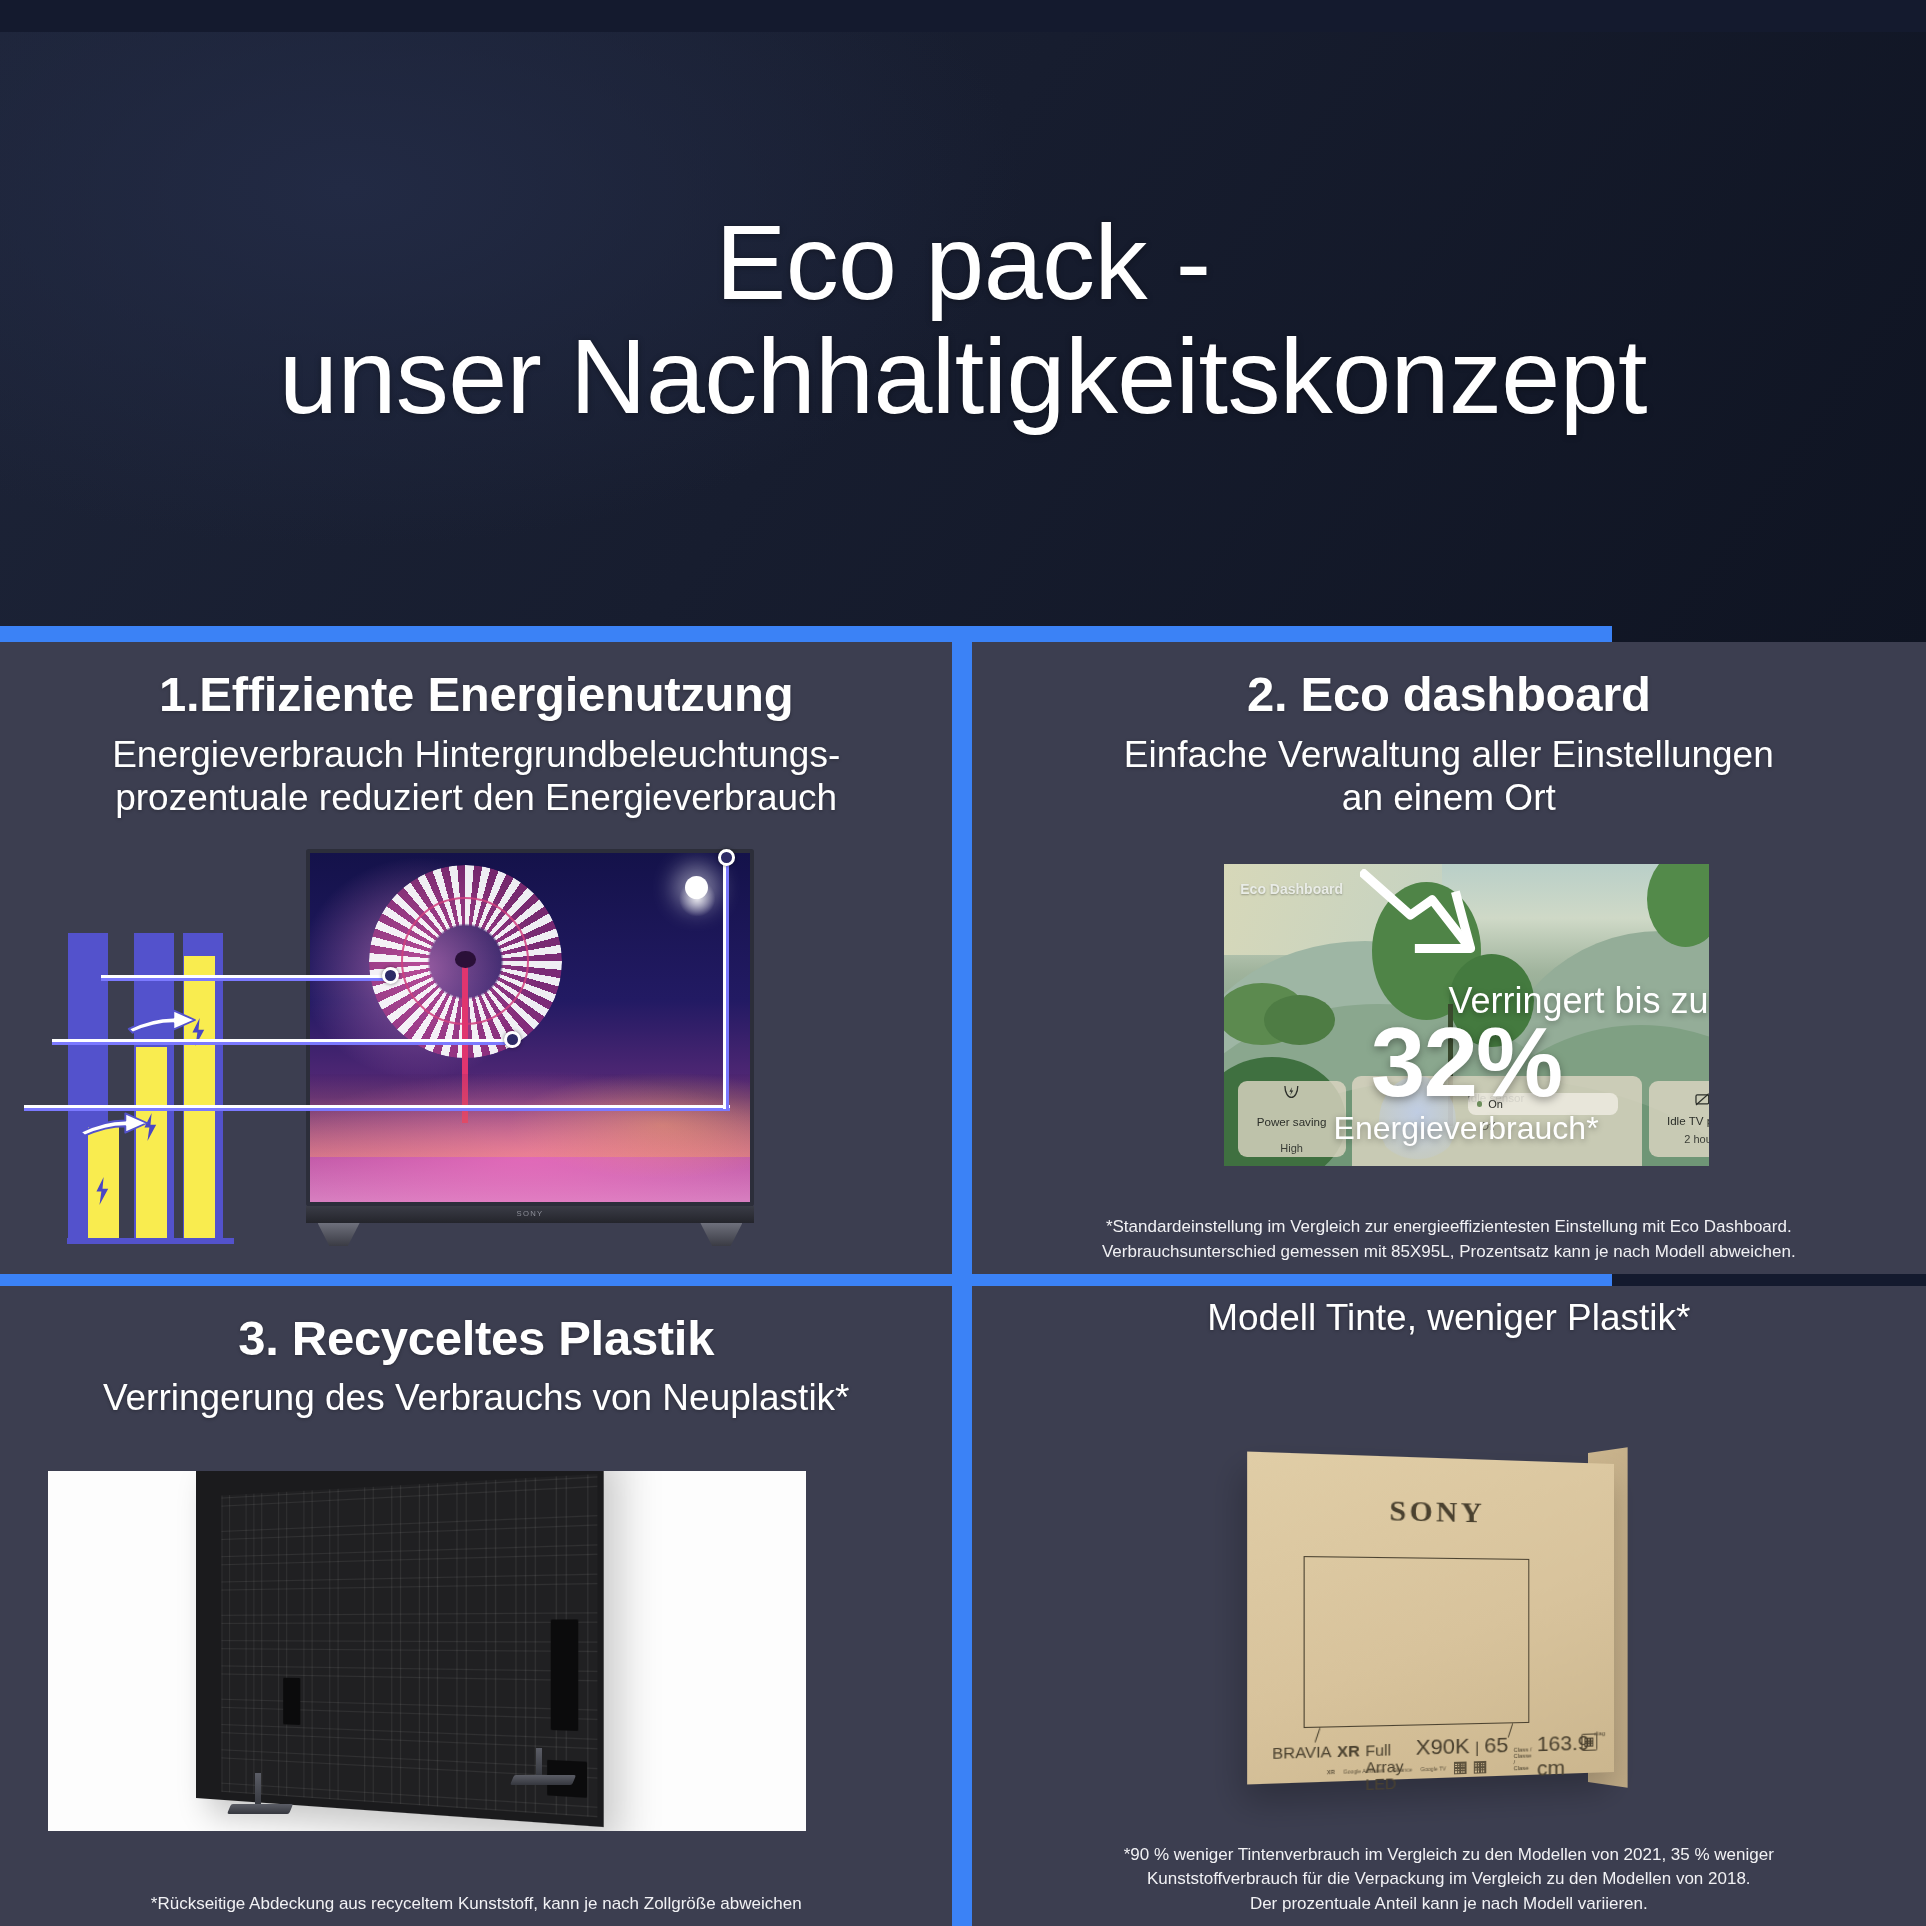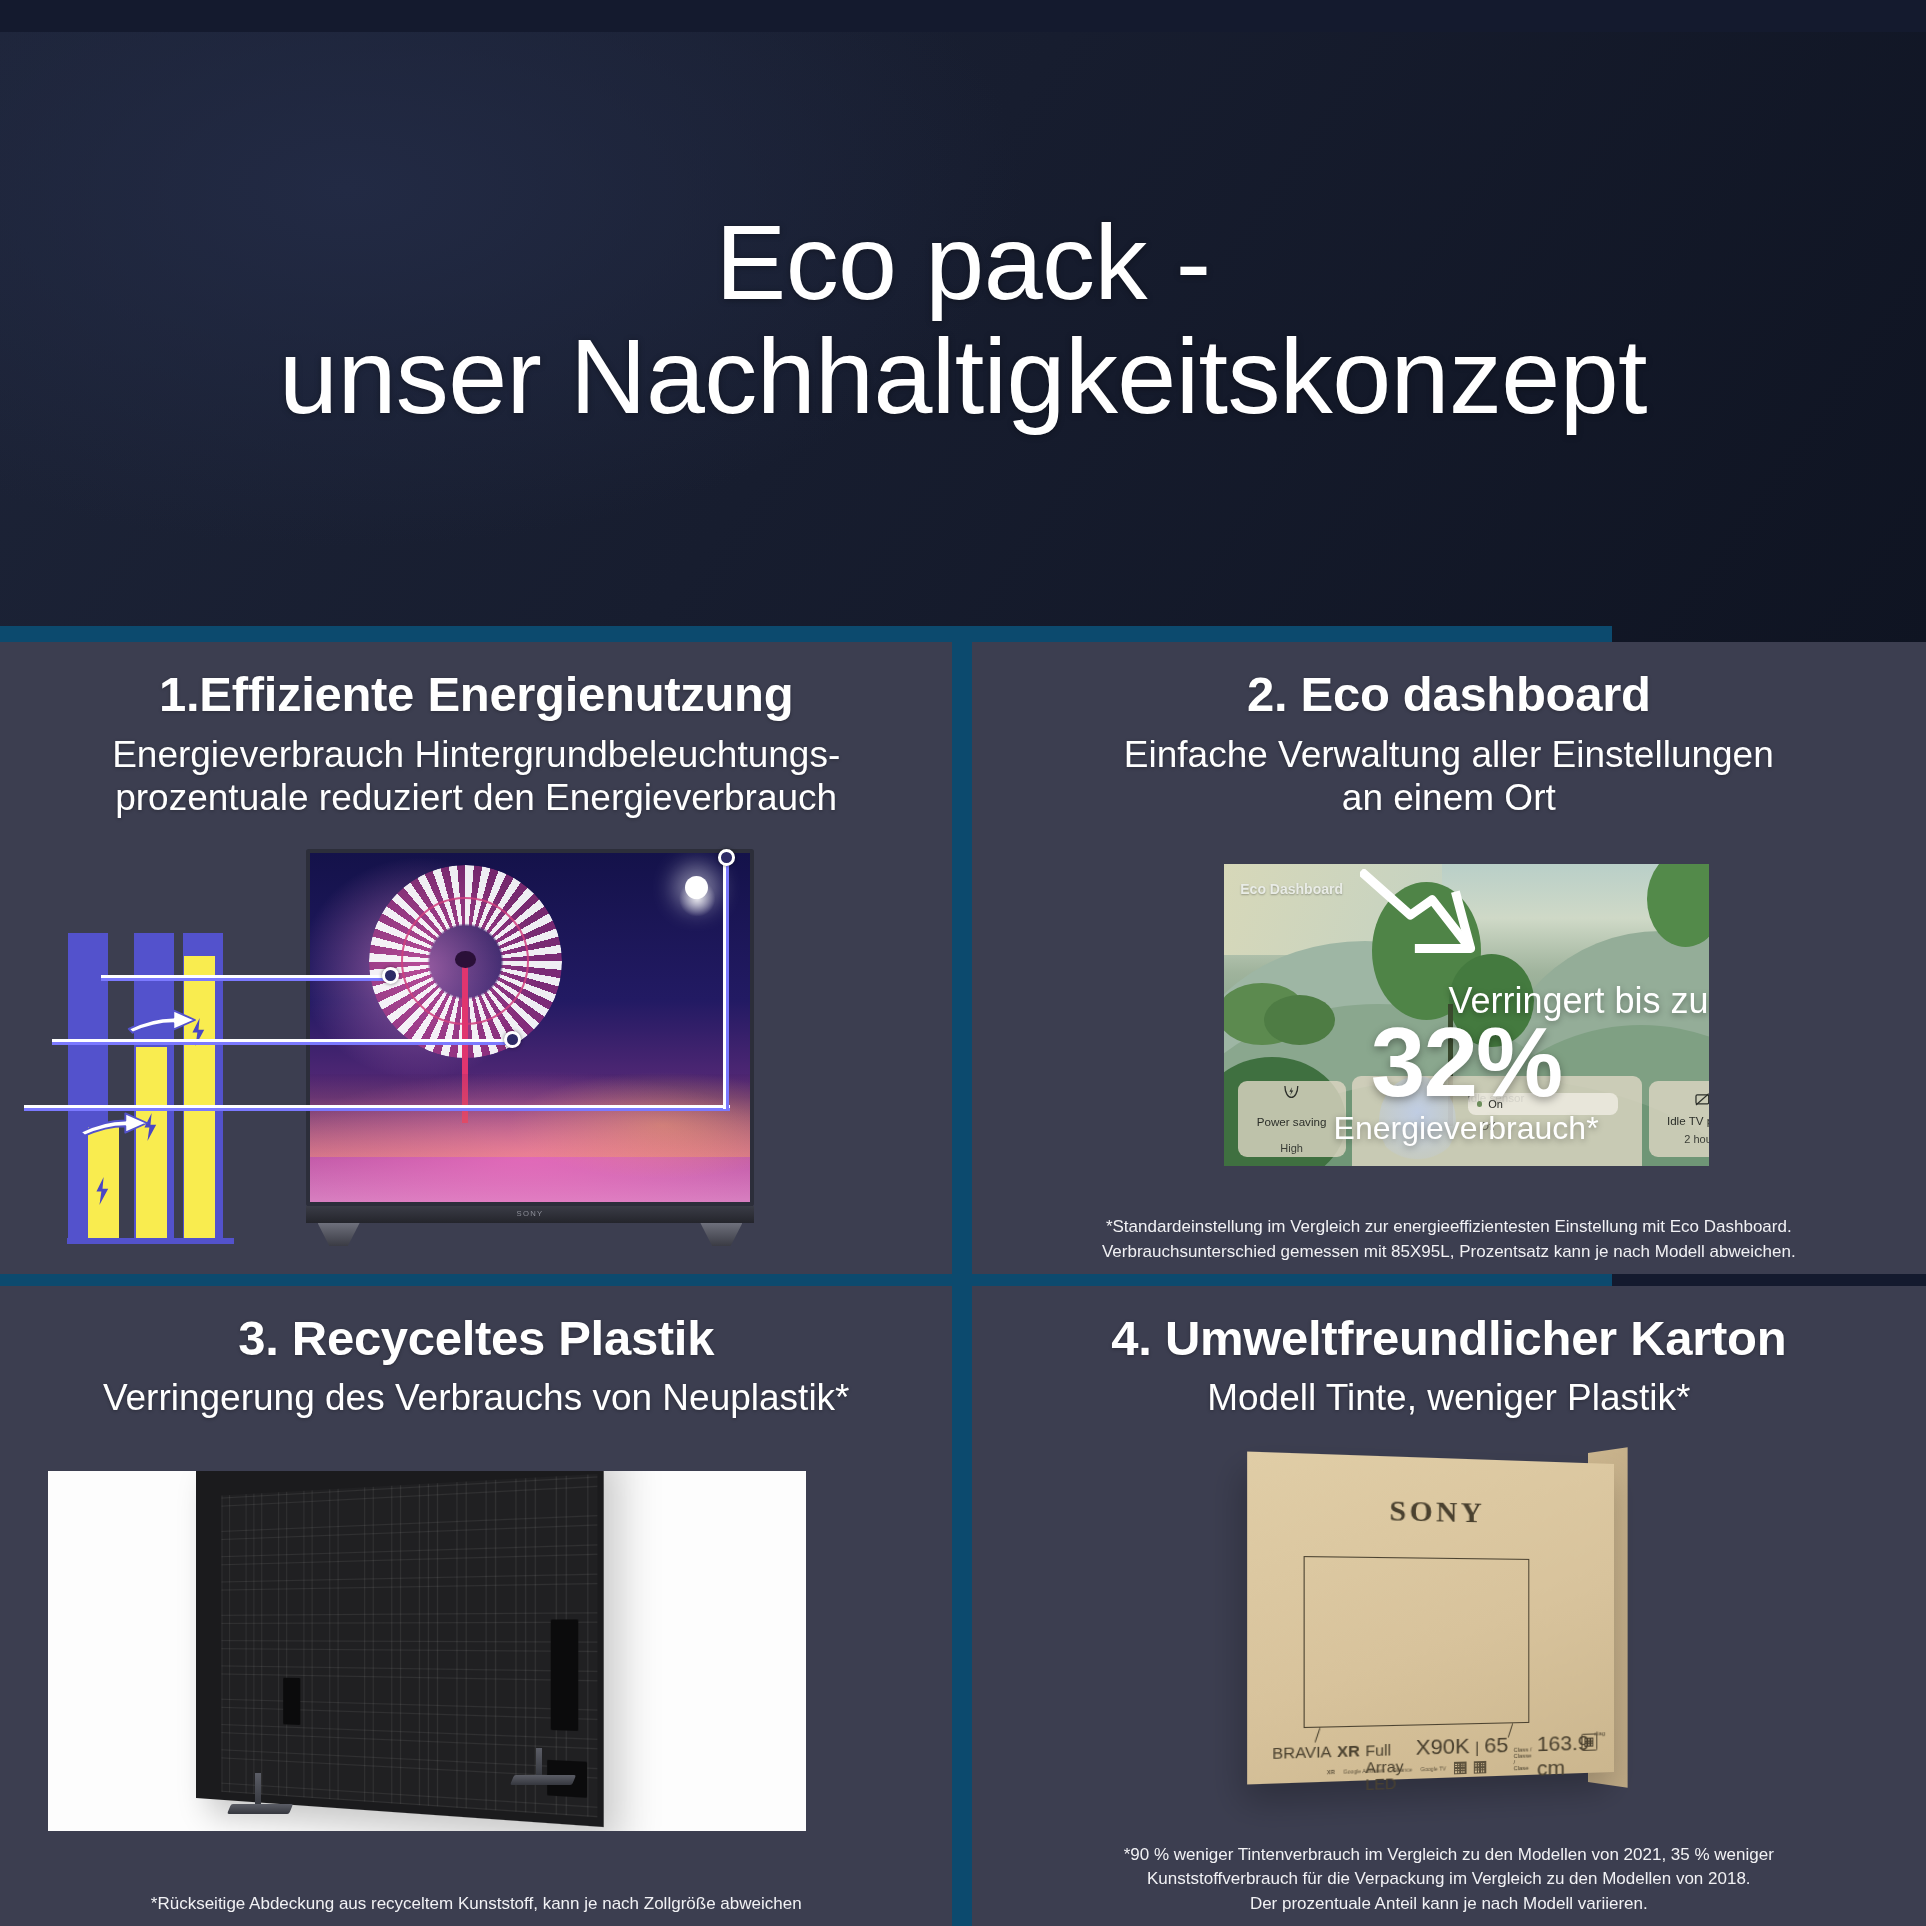--- a/index.html
+++ b/index.html
@@ -29,21 +29,21 @@
     padding-bottom:19px;
     transform:translateY(-16px);
   }
 
   
   #grid {
     position:absolute; left:0; top:626px; width:1612px; height:1300px;
     display:grid;
     grid-template-columns:962px 964px;
     grid-template-rows:648px 652px;
-    background:#0c4a6e;
+    background:#3b82f6;
   }
   .panel {
     background:#3c3e50;
     position:relative;
     overflow:hidden;
   }
   .p1 { margin:16px 9.6px 0 0; }
   .p2 { margin:16px 0 0 9.6px; }
   .p3 { margin:11.6px 9.6px 0 0; }
   .p4 { margin:11.6px 0 0 9.6px; }
@@ -370,21 +370,20 @@
       <div class="stand3" style="left:464px; top:304px; width:62px; height:10.3px; border-radius:1.9px;
                   transform:skewX(-22deg);"></div>
     </div>
 
     <div class="foot">
       <div>*Rückseitige Abdeckung aus recyceltem Kunststoff, kann je nach Zollgröße abweichen</div>
     </div>
   </div>
 
   <div class="panel p4">
-    <h2>4. Umweltfreundlicher Karton</h2>
     <div class="sub">
       <div>Modell Tinte, weniger Plastik*</div>
     </div>
 
     <div class="box4">
       <div style="position:absolute; left:321px; top:3.9px; width:50px; height:329px;
                   background:linear-gradient(100deg,#cdb78f,#bda884);
                   transform:perspective(963px) rotateY(-40deg); transform-origin:left center;"></div>
       <div class="box-front">
         <div class="sony-logo">SONY</div>

